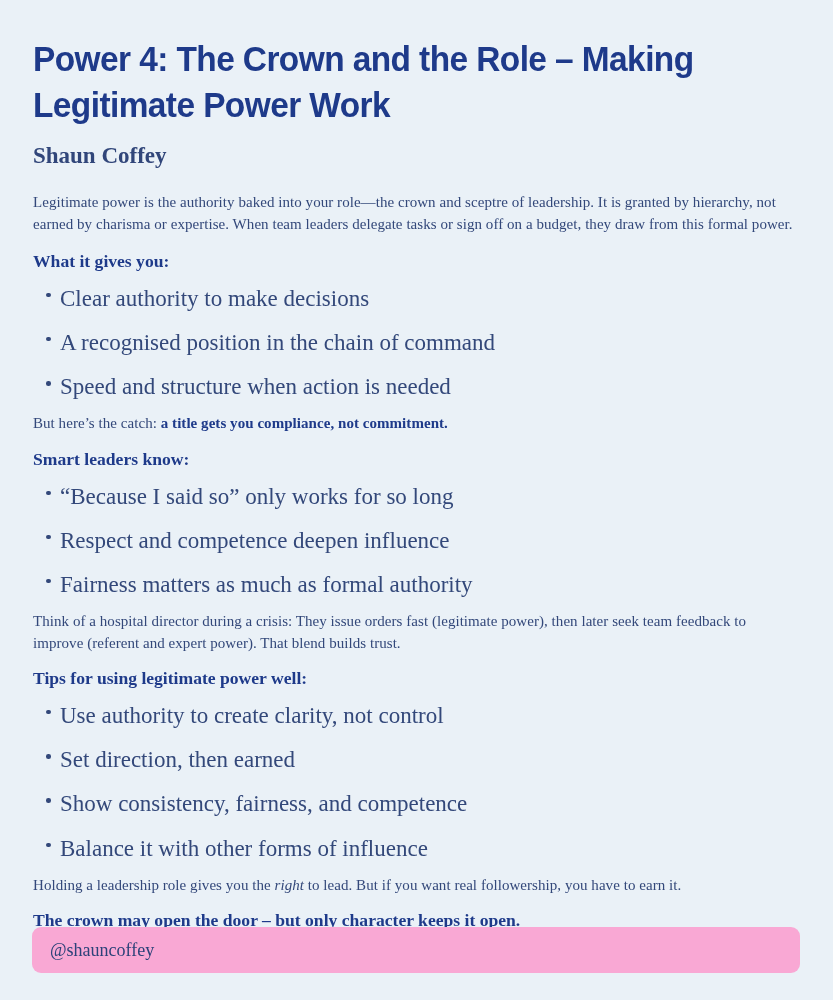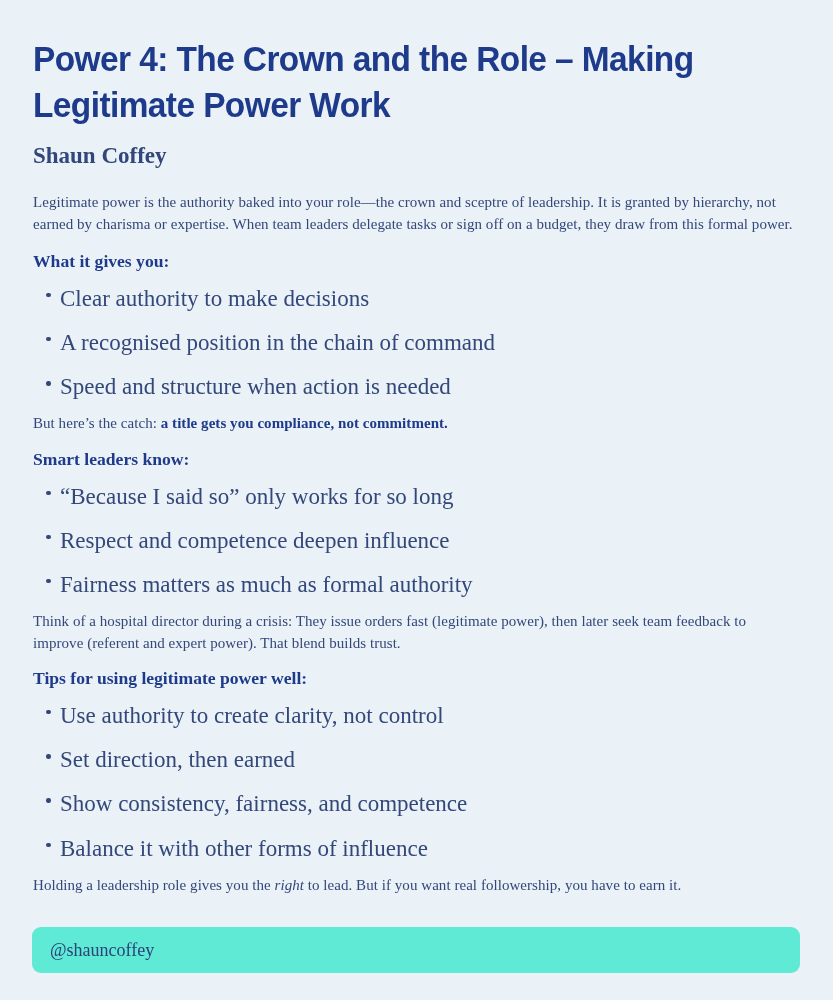--- a/index.html
+++ b/index.html
@@ -94,21 +94,21 @@
     background: #33487a;
   }
 
   
   .footer {
     position: absolute;
     left: 32px;
     right: 33px;
     bottom: 27px;
     height: 46px;
-    background: #5eead4;
+    background: #f9a8d4;
     border-radius: 9px;
     display: flex;
     align-items: center;
     justify-content: space-between;
     padding: 0 18px;
     box-sizing: border-box;
     gap: 44px;
   }
   .footer .handle {
     font-size: 18px;
@@ -155,20 +155,21 @@
     <div class="strong-head">Tips for using legitimate power well:</div>
     <ul class="bullets">
       <li>Use authority to create clarity, not control</li>
       <li>Set direction, then earned</li>
       <li>Show consistency, fairness, and competence</li>
       <li>Balance it with other forms of influence</li>
     </ul>
 
     <p class="para"><span>Holding a leadership role gives you the </span><i>right</i><span> to lead. But if you want real followership, you have to earn it.</span></p>
 
+    <div class="strong-head">The crown may open the door – but only character keeps it open.</div>
 
   </div>
 
   <div class="footer">
     <span class="handle">@shauncoffey</span>
   </div>
 
 </div>
 
 </body></html>

